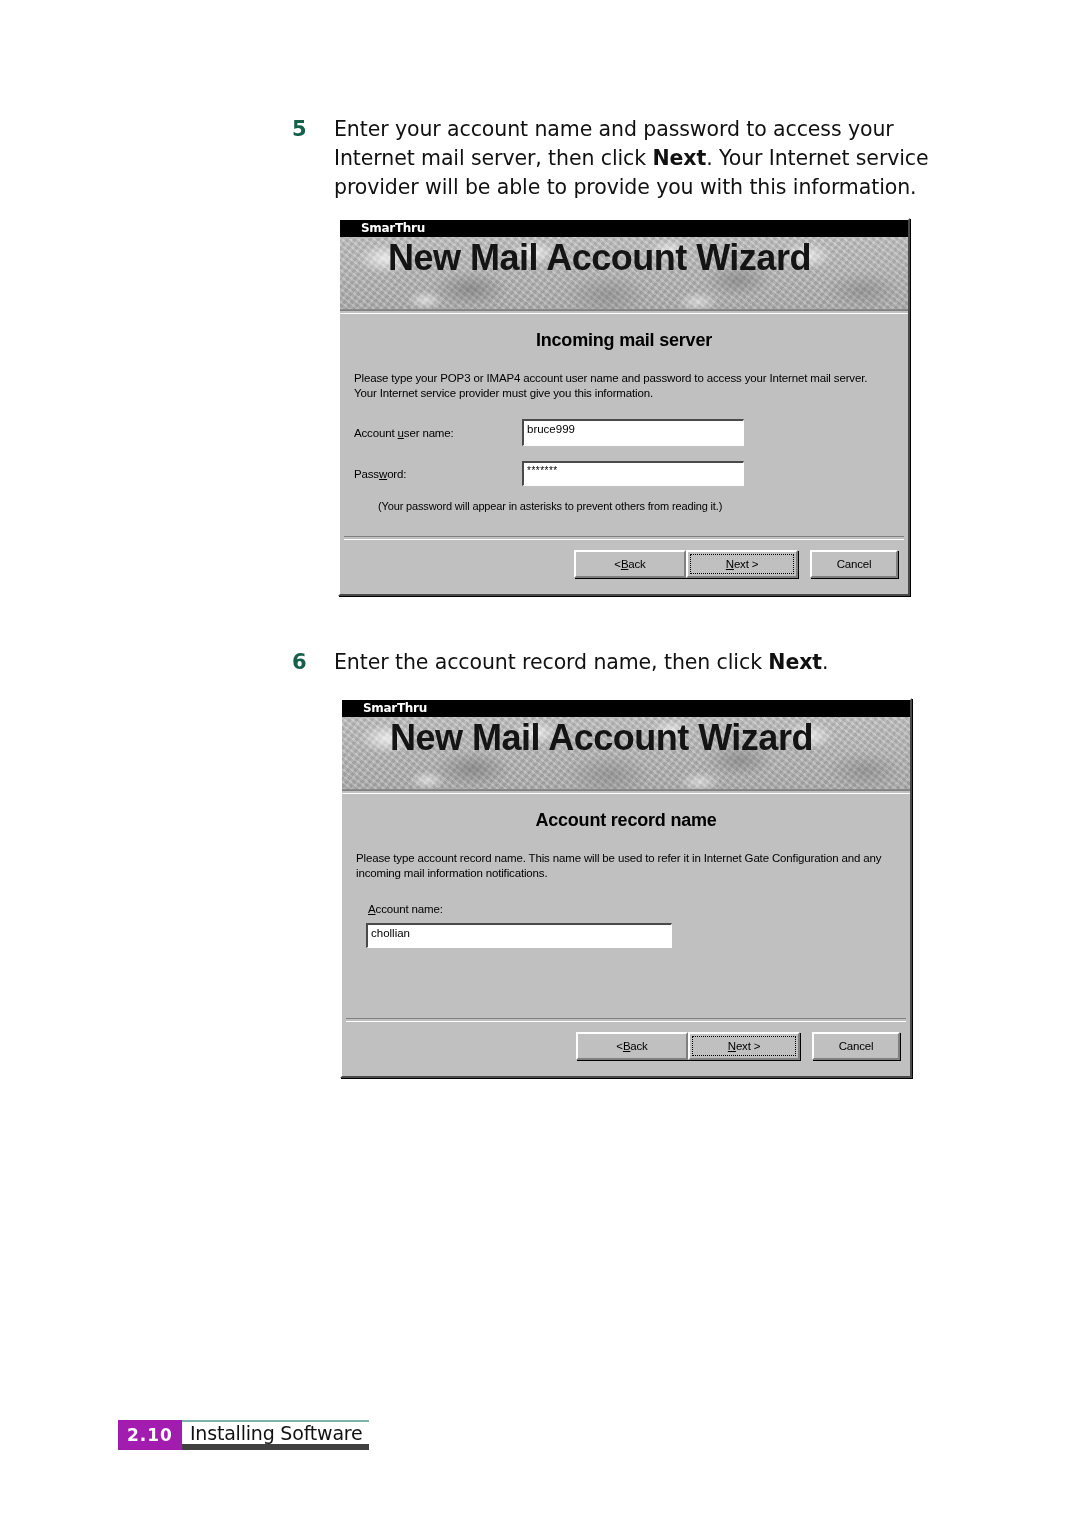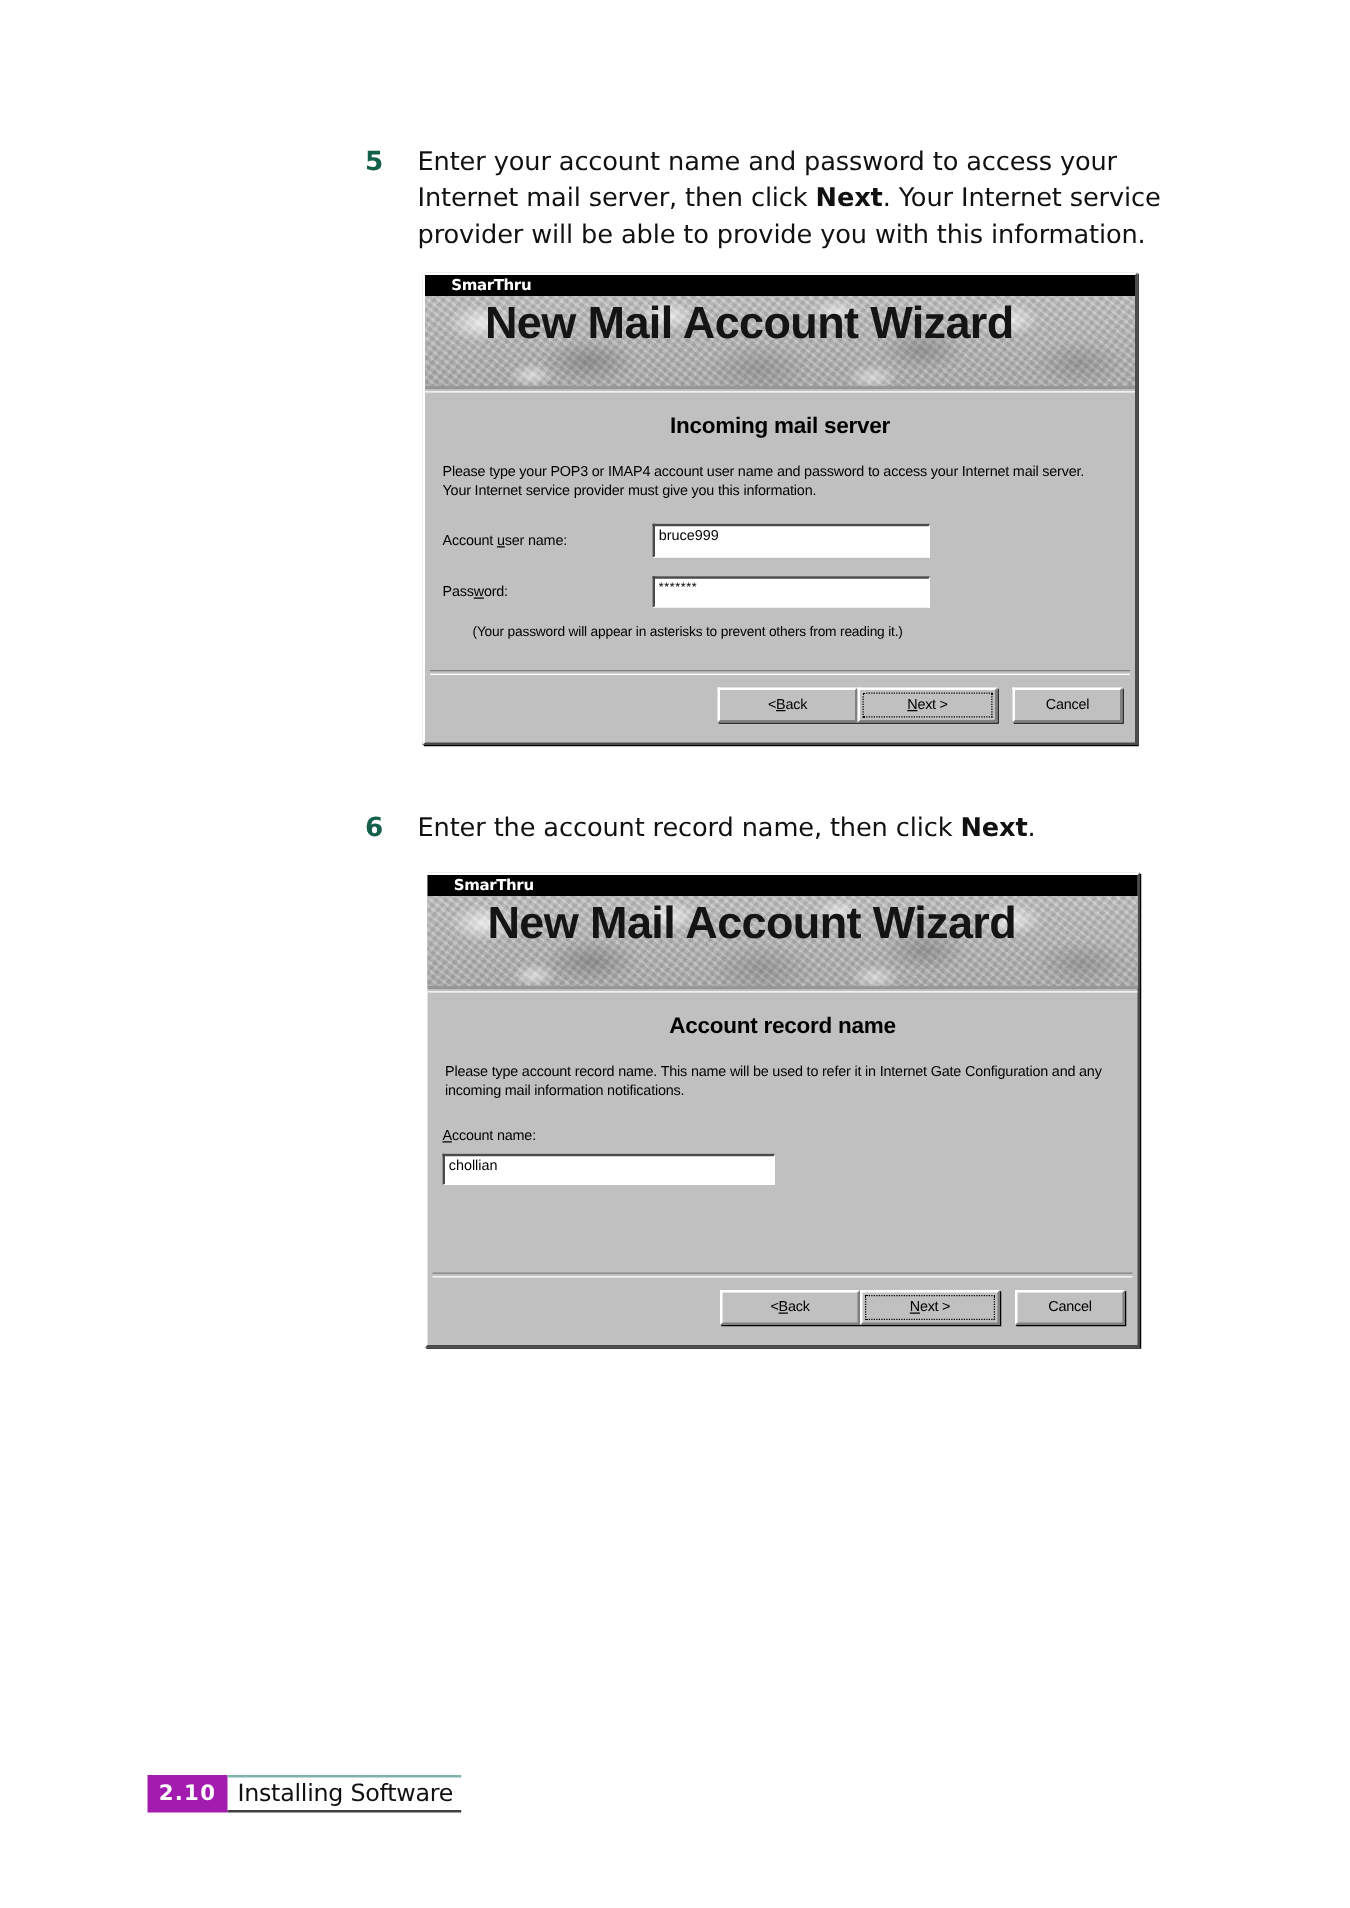--- a/index.html
+++ b/index.html
@@ -163,36 +163,36 @@
     font-size: 11.5px;
     font-family: "Liberation Sans", sans-serif;
     color: #000000;
     padding: 2px 0 0 3px;
     overflow: hidden;
     white-space: nowrap;
   }
   #user-box { width: 222px; height: 27px; }
   #pass-box { width: 222px; height: 25px; }
   #pass-box .pwd { font-size: 10px; letter-spacing: 0.5px; line-height: 12px; display:block; }
-  #acct-box { width: 266px; height: 25px; margin-left: 12px; }
+  #acct-box { width: 306px; height: 25px; margin-left: 24px; }
 
   .hint {
     font-size: 11px;
     font-family: "Liberation Sans", sans-serif;
     color: #000000;
     padding-left: 38px;
     padding-top: 14px;
     letter-spacing: -0.15px;
   }
 
   .acc-label {
     font-size: 11.5px;
     font-family: "Liberation Sans", sans-serif;
     color: #000000;
-    padding-left: 12px;
+    padding-left: 26px;
     letter-spacing: -0.15px;
   }
 
   
   .btn-sep {
     position: absolute;
     left: 4px;
     right: 4px;
     height: 2px;
     border-top: 1px solid #808080;
@@ -247,21 +247,21 @@
     font-weight: bold;
     font-size: 17px;
     font-family: "DejaVu Sans", sans-serif;
     padding: 5px 9px 5px 9px;
     letter-spacing: 1px;
     display: flex;
     align-items: center;
   }
   .folio-label-wrap {
     border-top: 2px solid #7fb3ae;
-    border-bottom: 2px solid #404040;
+    border-bottom: 6px solid #404040;
     display: flex;
     align-items: center;
     padding: 0 6px 0 8px;
   }
   .folio-label {
     font-size: 19px;
     color: #111111;
     font-family: "DejaVu Sans", sans-serif;
     letter-spacing: -0.2px;
   }

